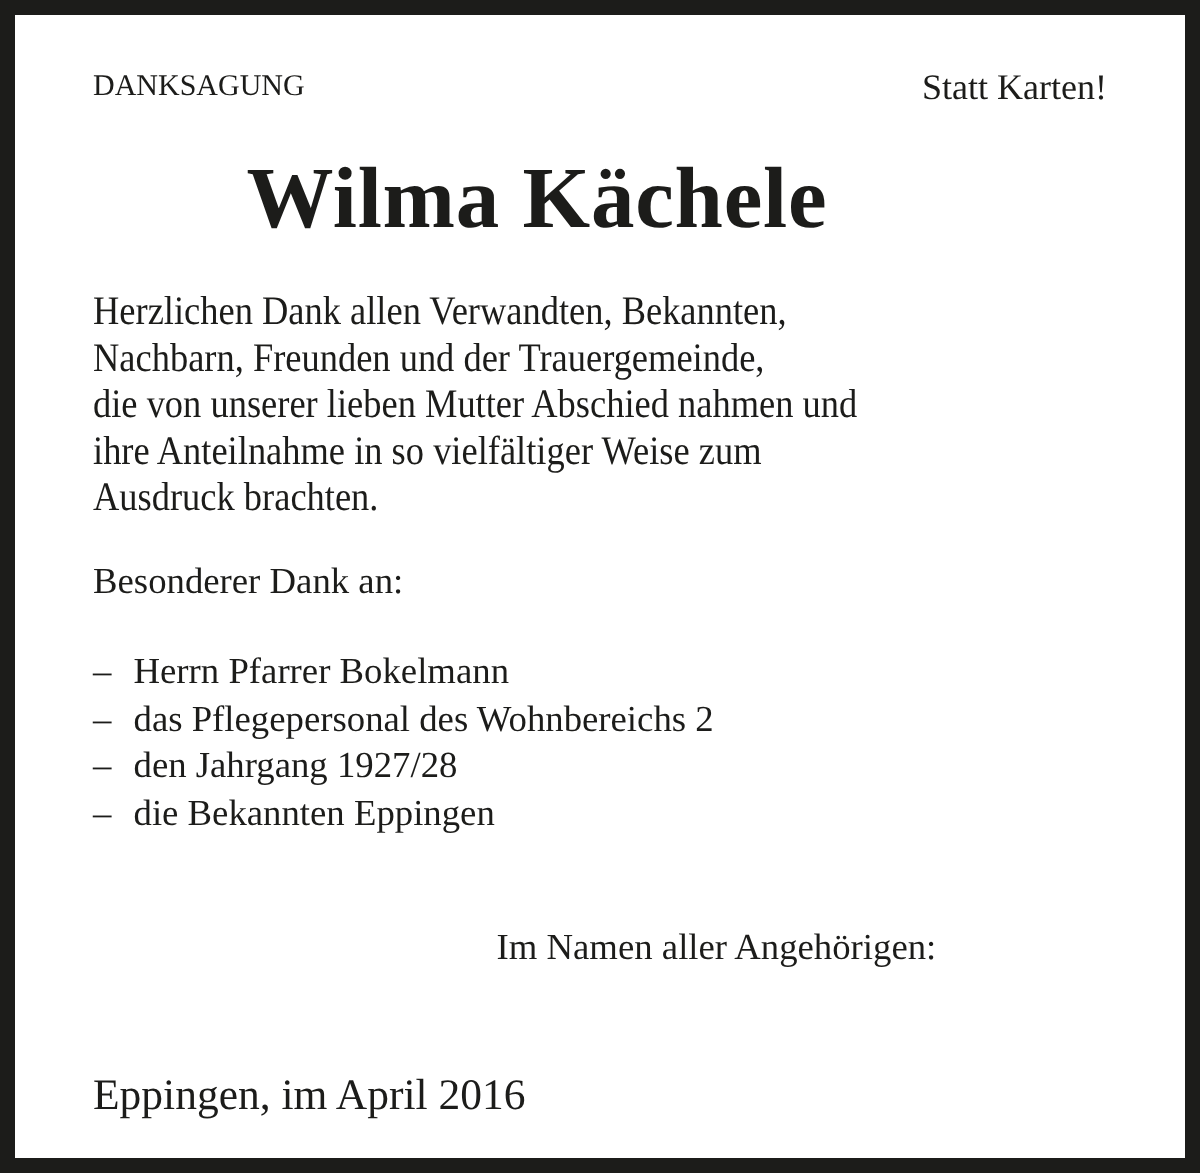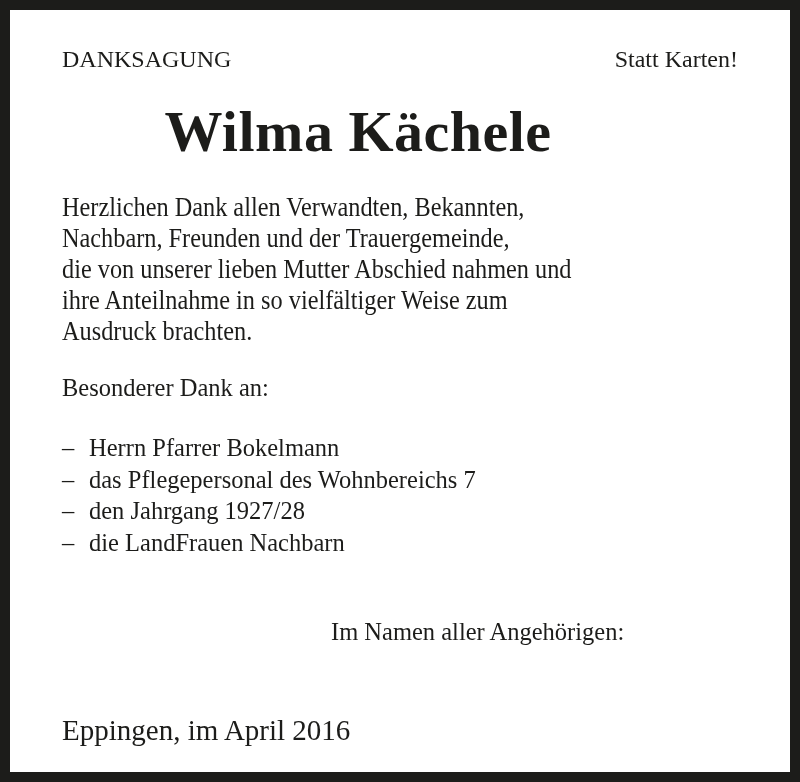--- a/index.html
+++ b/index.html
@@ -7,21 +7,21 @@
       width: 800px; height: 782px; background: #1c1c1a;
       font-family: "Liberation Serif", "DejaVu Serif", serif;
       color: #1c1c1a;
       overflow: hidden;
     }
     .card {
       position: absolute; left: 10px; top: 10px;
       width: 780px; height: 762px; background: #ffffff;
     }
     .abs { position: absolute; white-space: nowrap; }
-    .header-left { left: 52px; top: 36px; font-size: 24px; letter-spacing: 0px; }
+    .header-left { left: 52px; top: 36px; font-size: 20px; letter-spacing: 0px; }
     .header-right { right: 52px; top: 36px; font-size: 24px; }
     .title {
       left: 0; width: 696px; text-align: center; top: 88px;
       font-size: 58px; font-weight: bold; letter-spacing: 0.5px;
     }
     .para {
       left: 52px; top: 182px; font-size: 27px; line-height: 31px;
       transform: scaleX(0.9); transform-origin: left top;
     }
     .para div { white-space: nowrap; }
@@ -54,29 +54,29 @@
   <div class="abs besonderer">Besonderer Dank an:</div>
 
   <div class="abs list">
     <div class="item">
       <span class="dash">–</span>
       <span>Herrn Pfarrer Bokelmann</span>
     </div>
     <div>
       <div class="item">
         <span class="dash">–</span>
-        <span>das Pflegepersonal des Wohnbereichs 7</span>
+        <span>das Pflegepersonal des Wohnbereichs 2</span>
       </div>
     </div>
     <div class="item">
       <span class="dash">–</span>
       <span>den Jahrgang 1927/28</span>
     </div>
     <div class="item">
       <span class="dash">–</span>
-      <span>die LandFrauen Nachbarn</span>
+      <span>die Bekannten Eppingen</span>
     </div>
   </div>
 
   <div class="abs signoff">Im Namen aller Angehörigen:</div>
 
   <div class="abs dateline">Eppingen, im April 2016</div>
 </div>
 
 </body></html>

